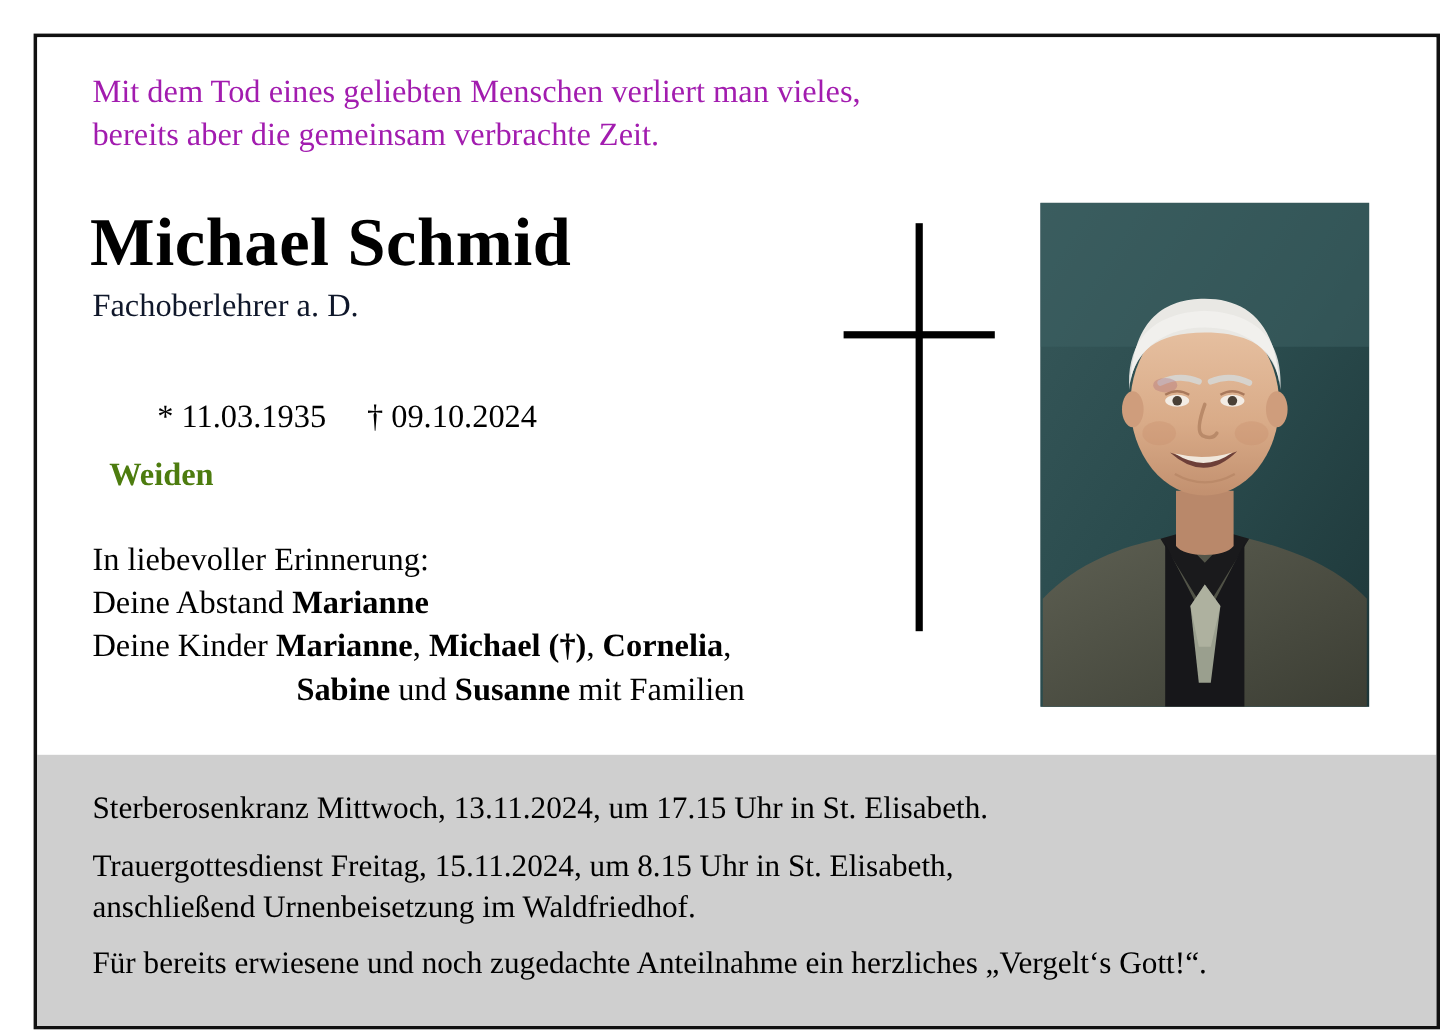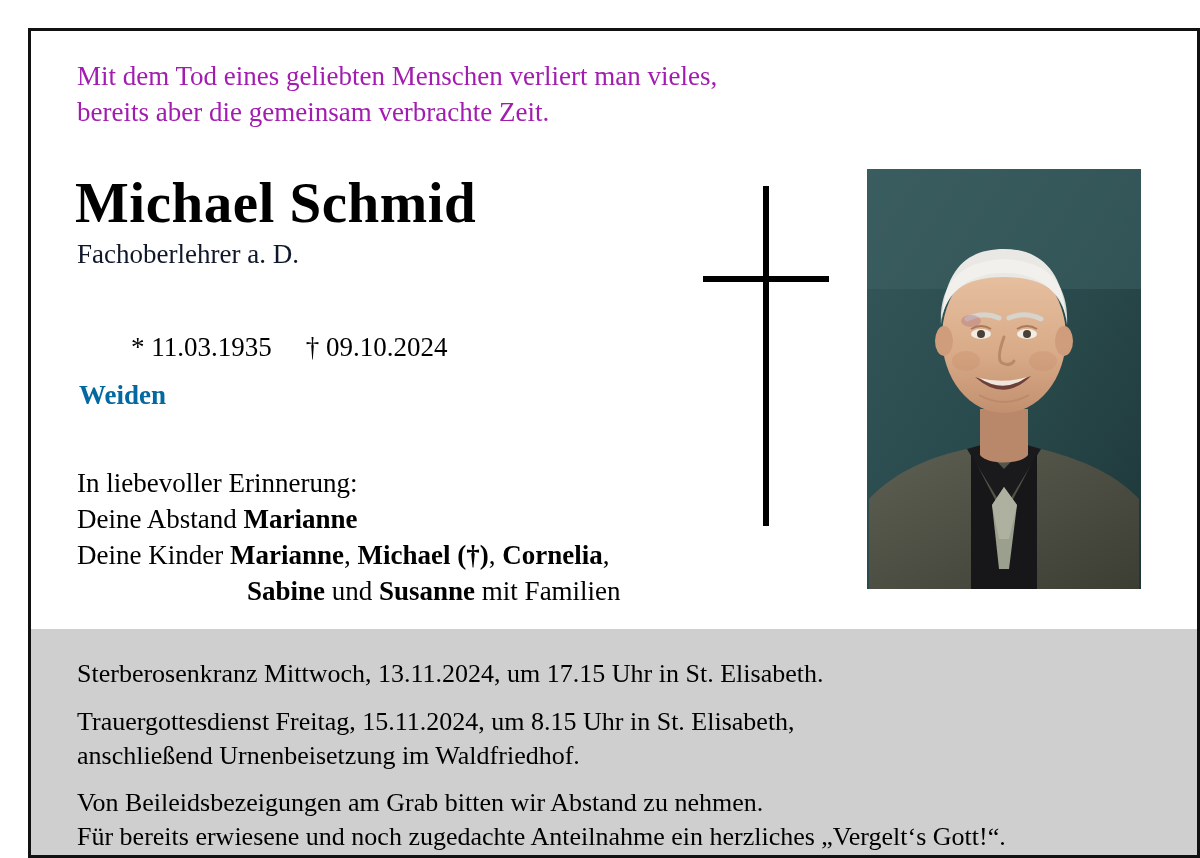--- a/index.html
+++ b/index.html
@@ -69,31 +69,31 @@
     position: absolute;
     left: 46px;
     top: 270px;
     font-size: 27px;
     color: #000000;
     white-space: pre;
   }
   .dates .birth { margin-right: 34px; }
   .place {
     position: absolute;
-    left: 48px;
+    left: 60px;
     top: 349px;
     font-size: 27px;
     font-weight: bold;
-    color: #0369a1;
+    color: #4d7c0f;
     text-align: center;
   }
   .memory {
     position: absolute;
     left: 46px;
-    top: 435px;
+    top: 418px;
     font-size: 27px;
     line-height: 1.33;
     color: #000000;
   }
   .memory .row { white-space: nowrap; }
   .memory .lbl { display: inline-block; }
   .memory .ind { display: inline-block; width: 170px; }
 
   .cross {
     position: absolute;
@@ -254,20 +254,19 @@
     <div class="lower">
       <div class="lower-inner">
         <div class="para">
           <div class="ln">Sterberosenkranz Mittwoch, 13.11.2024, um 17.15 Uhr in St. Elisabeth.</div>
         </div>
         <div class="para">
           <div class="ln">Trauergottesdienst Freitag, 15.11.2024, um 8.15 Uhr in St. Elisabeth,</div>
           <div class="ln">anschließend Urnenbeisetzung im Waldfriedhof.</div>
         </div>
         <div class="para">
-          <div class="ln">Von Beileidsbezeigungen am Grab bitten wir Abstand zu nehmen.</div>
           <div class="ln">Für bereits erwiesene und noch zugedachte Anteilnahme ein herzliches „Vergelt‘s Gott!“.</div>
         </div>
       </div>
     </div>
 
   </div>
 </div>
 
 </body></html>

